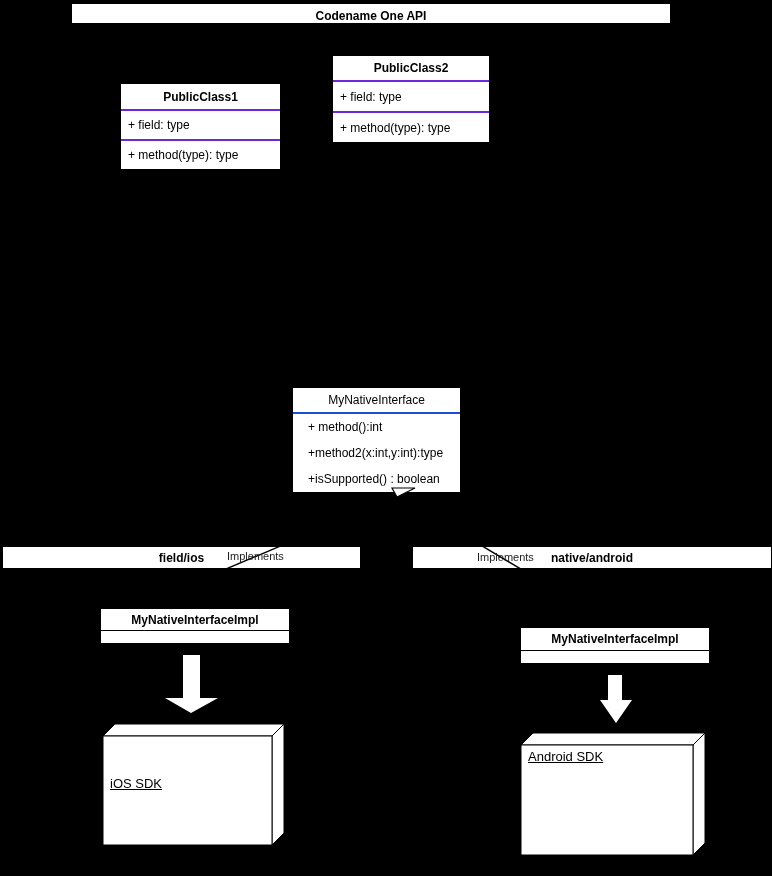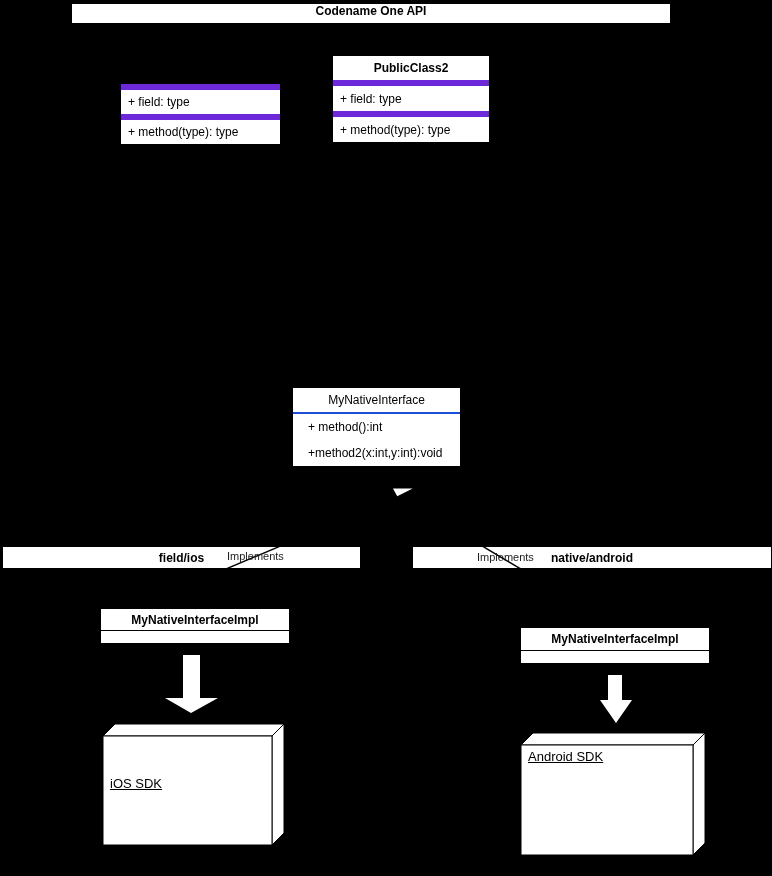--- a/index.html
+++ b/index.html
@@ -6,28 +6,28 @@
   body{width:772px;height:876px;overflow:hidden;
        font-family:"Liberation Sans", sans-serif;color:#000;}
   .stage{position:relative;width:772px;height:876px;background:#000;}
   .layer{position:absolute;left:0;top:0;pointer-events:none;}
   .shapes{z-index:1;}
   .connectors{z-index:3;}
 
   .node{position:absolute;background:#fff;border:1px solid #000;box-sizing:border-box;}
 
   .titlebar{left:71px;top:3px;width:600px;height:21px;
-            display:flex;align-items:flex-start;justify-content:center;
+            display:flex;align-items:flex-end;justify-content:center;
             font-weight:bold;font-size:12px;}
 
   .uml-title{display:flex;align-items:center;justify-content:center;
              font-weight:bold;font-size:12px;box-sizing:border-box;}
   .uml-title.plain{font-weight:normal;}
   .uml-row{display:flex;align-items:center;padding-left:7px;
-           font-size:12px;box-sizing:border-box;border-top:6px solid #6d28d9;}
+           font-size:12px;box-sizing:border-box;border-top:2px solid #6d28d9;}
   .uml-row.noline{border-top:none;padding-left:15px;}
 
   .pc1{left:120px;top:83px;width:161px;}
   .pc1 .uml-title{height:25px;}
   .pc1 .r1{height:30px;}
   .pc1 .r2{height:30px;}
 
   .pc2{left:332px;top:55px;width:158px;}
   .pc2 .uml-title{height:24px;}
   .pc2 .r1{height:31px;}
@@ -77,34 +77,36 @@
 
     <polygon points="183,655 200,655 200,698 218,698 191,713 165,698 183,698" fill="#ffffff"></polygon>
     <polygon points="608,675 622,675 622,700 632,700 616,723 600,700 608,700" fill="#ffffff"></polygon>
   </svg>
 
   <div class="node titlebar">
     <span>Codename One API</span>
   </div>
 
   <div class="node pc1">
+    <div class="uml-title">PublicClass1</div>
     <div class="uml-row r1">+ field: type</div>
     <div class="uml-row r2">+ method(type): type</div>
   </div>
 
   <div class="node pc2">
     <div class="uml-title">PublicClass2</div>
     <div class="uml-row r1">+ field: type</div>
     <div class="uml-row r2">+ method(type): type</div>
   </div>
 
   <div class="node mni">
     <div class="uml-title plain">MyNativeInterface</div>
     <div class="uml-row noline">+ method():int</div>
-    <div class="uml-row noline">+method2(x:int,y:int):void</div>
+    <div class="uml-row noline">+method2(x:int,y:int):type</div>
+    <div class="uml-row noline">+isSupported() : boolean</div>
   </div>
 
   <div class="node bar bar-ios">
     <span class="bar-label">field/ios</span>
     <span class="impl-label impl-ios">Implements</span>
   </div>
 
   <div class="node bar bar-android">
     <span class="bar-label">native/android</span>
     <span class="impl-label impl-android">Implements</span>

